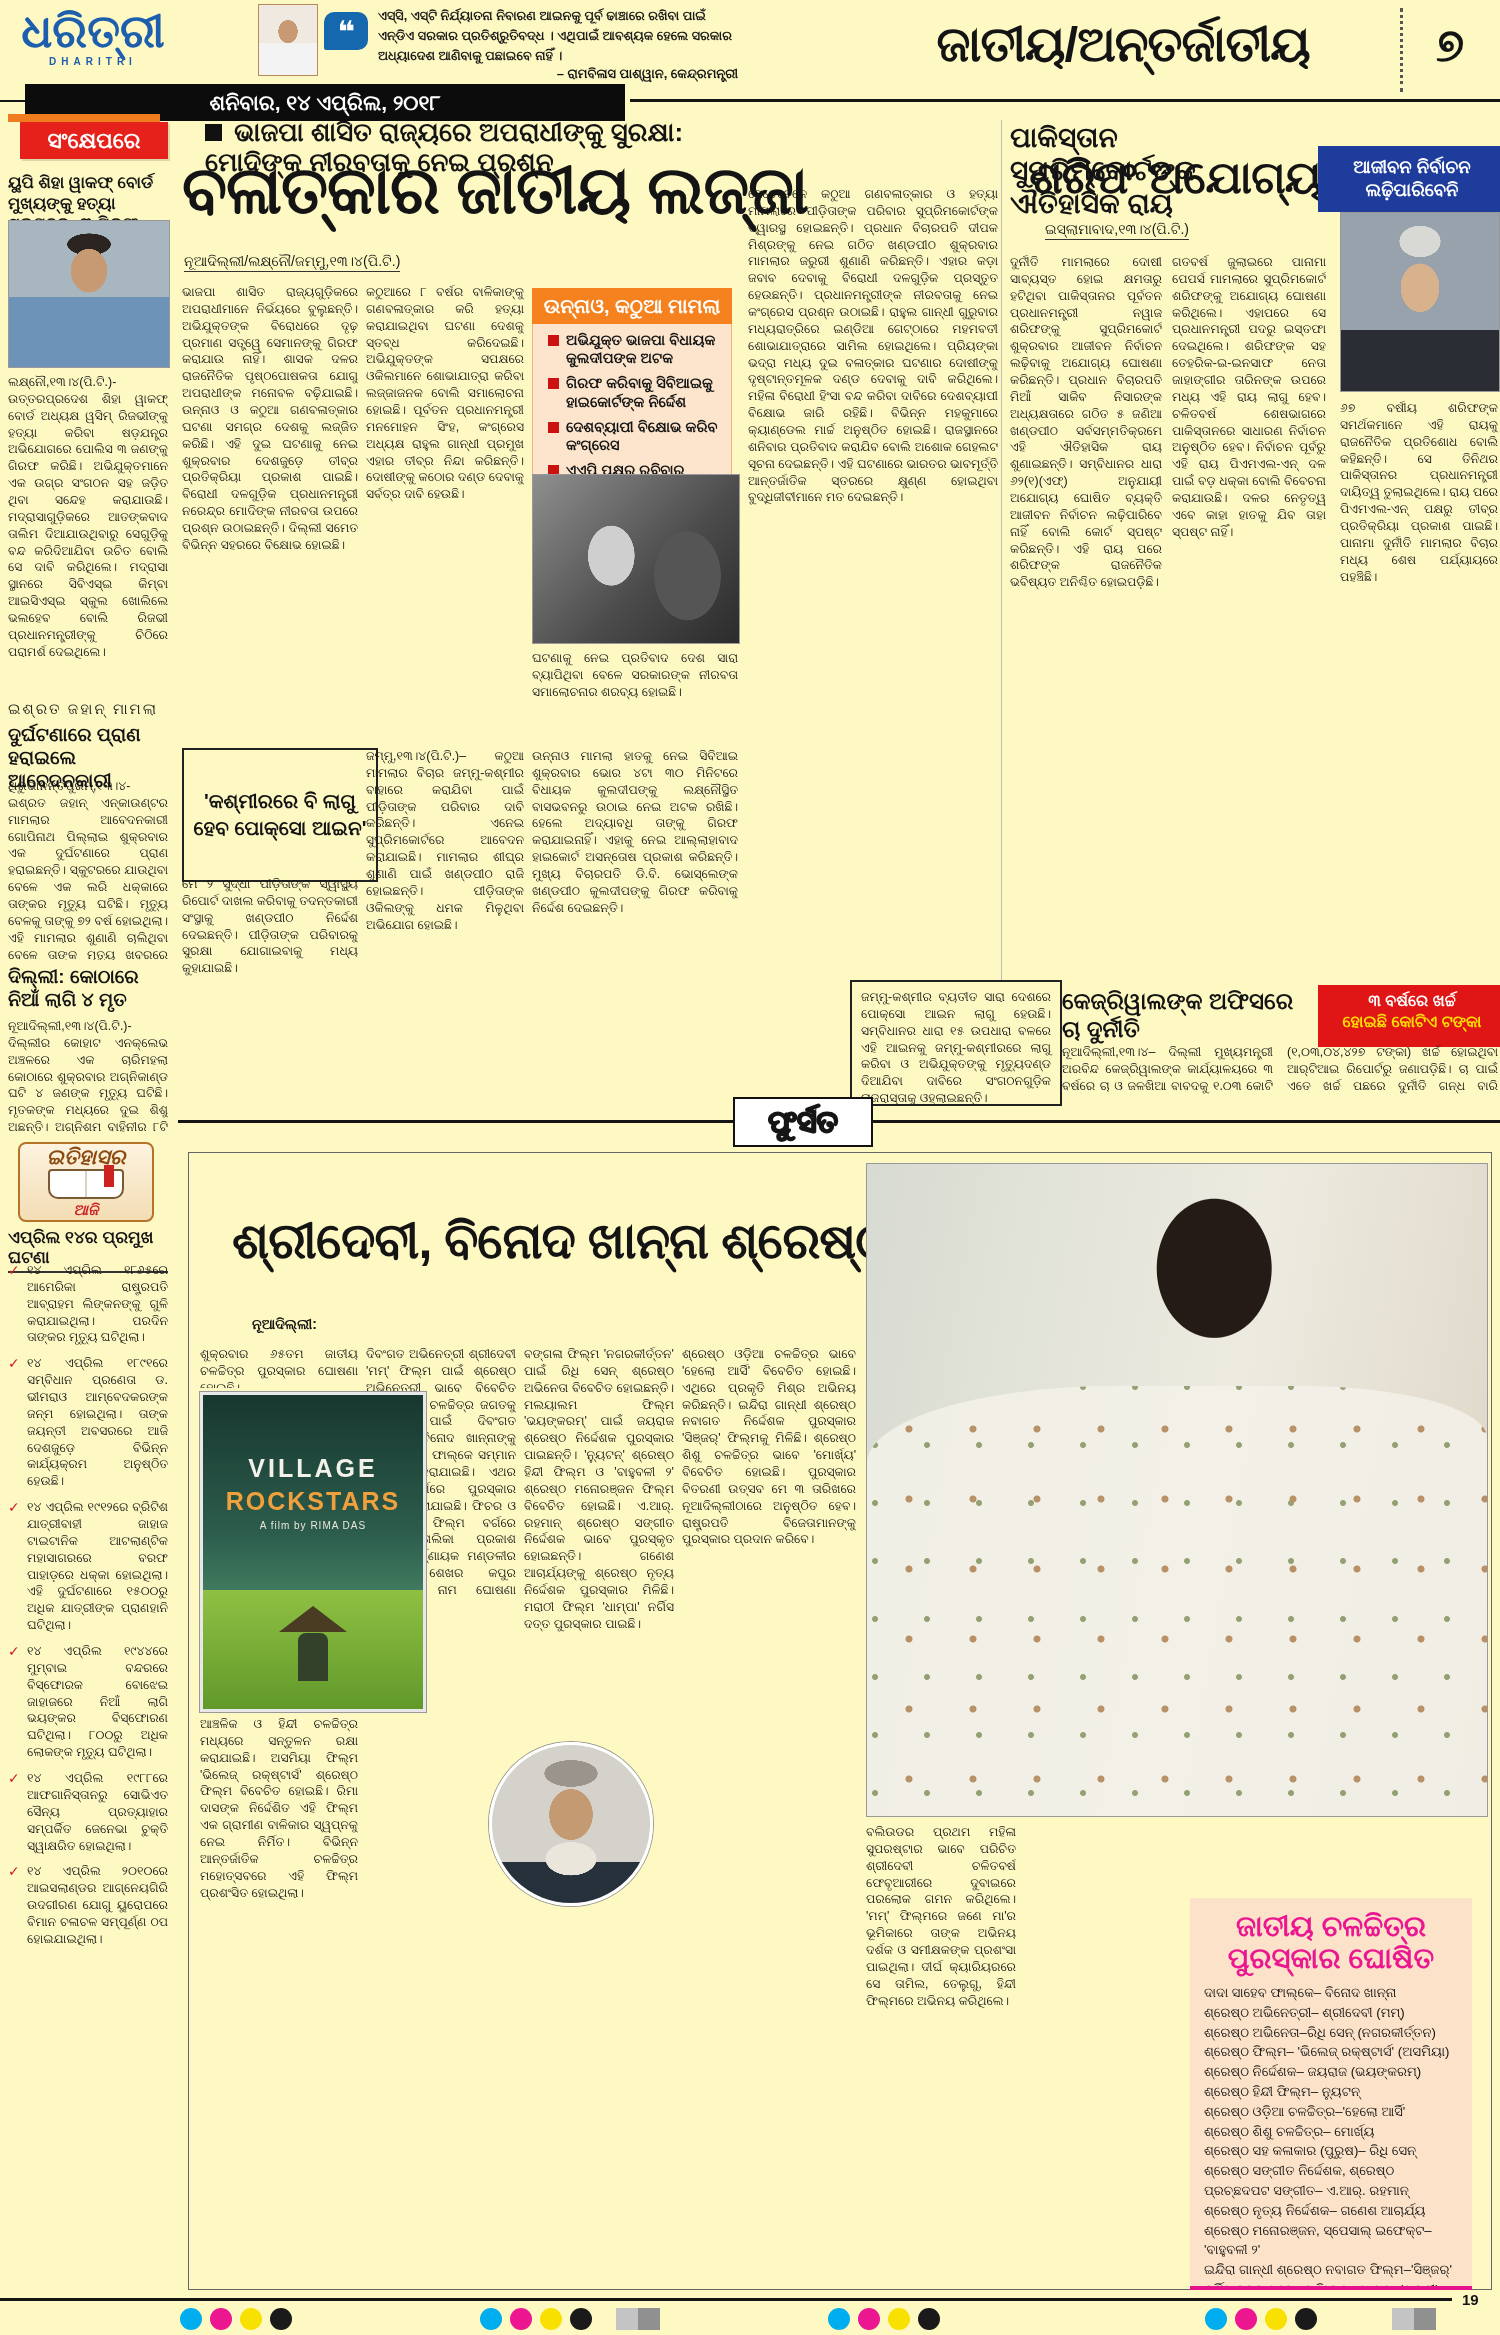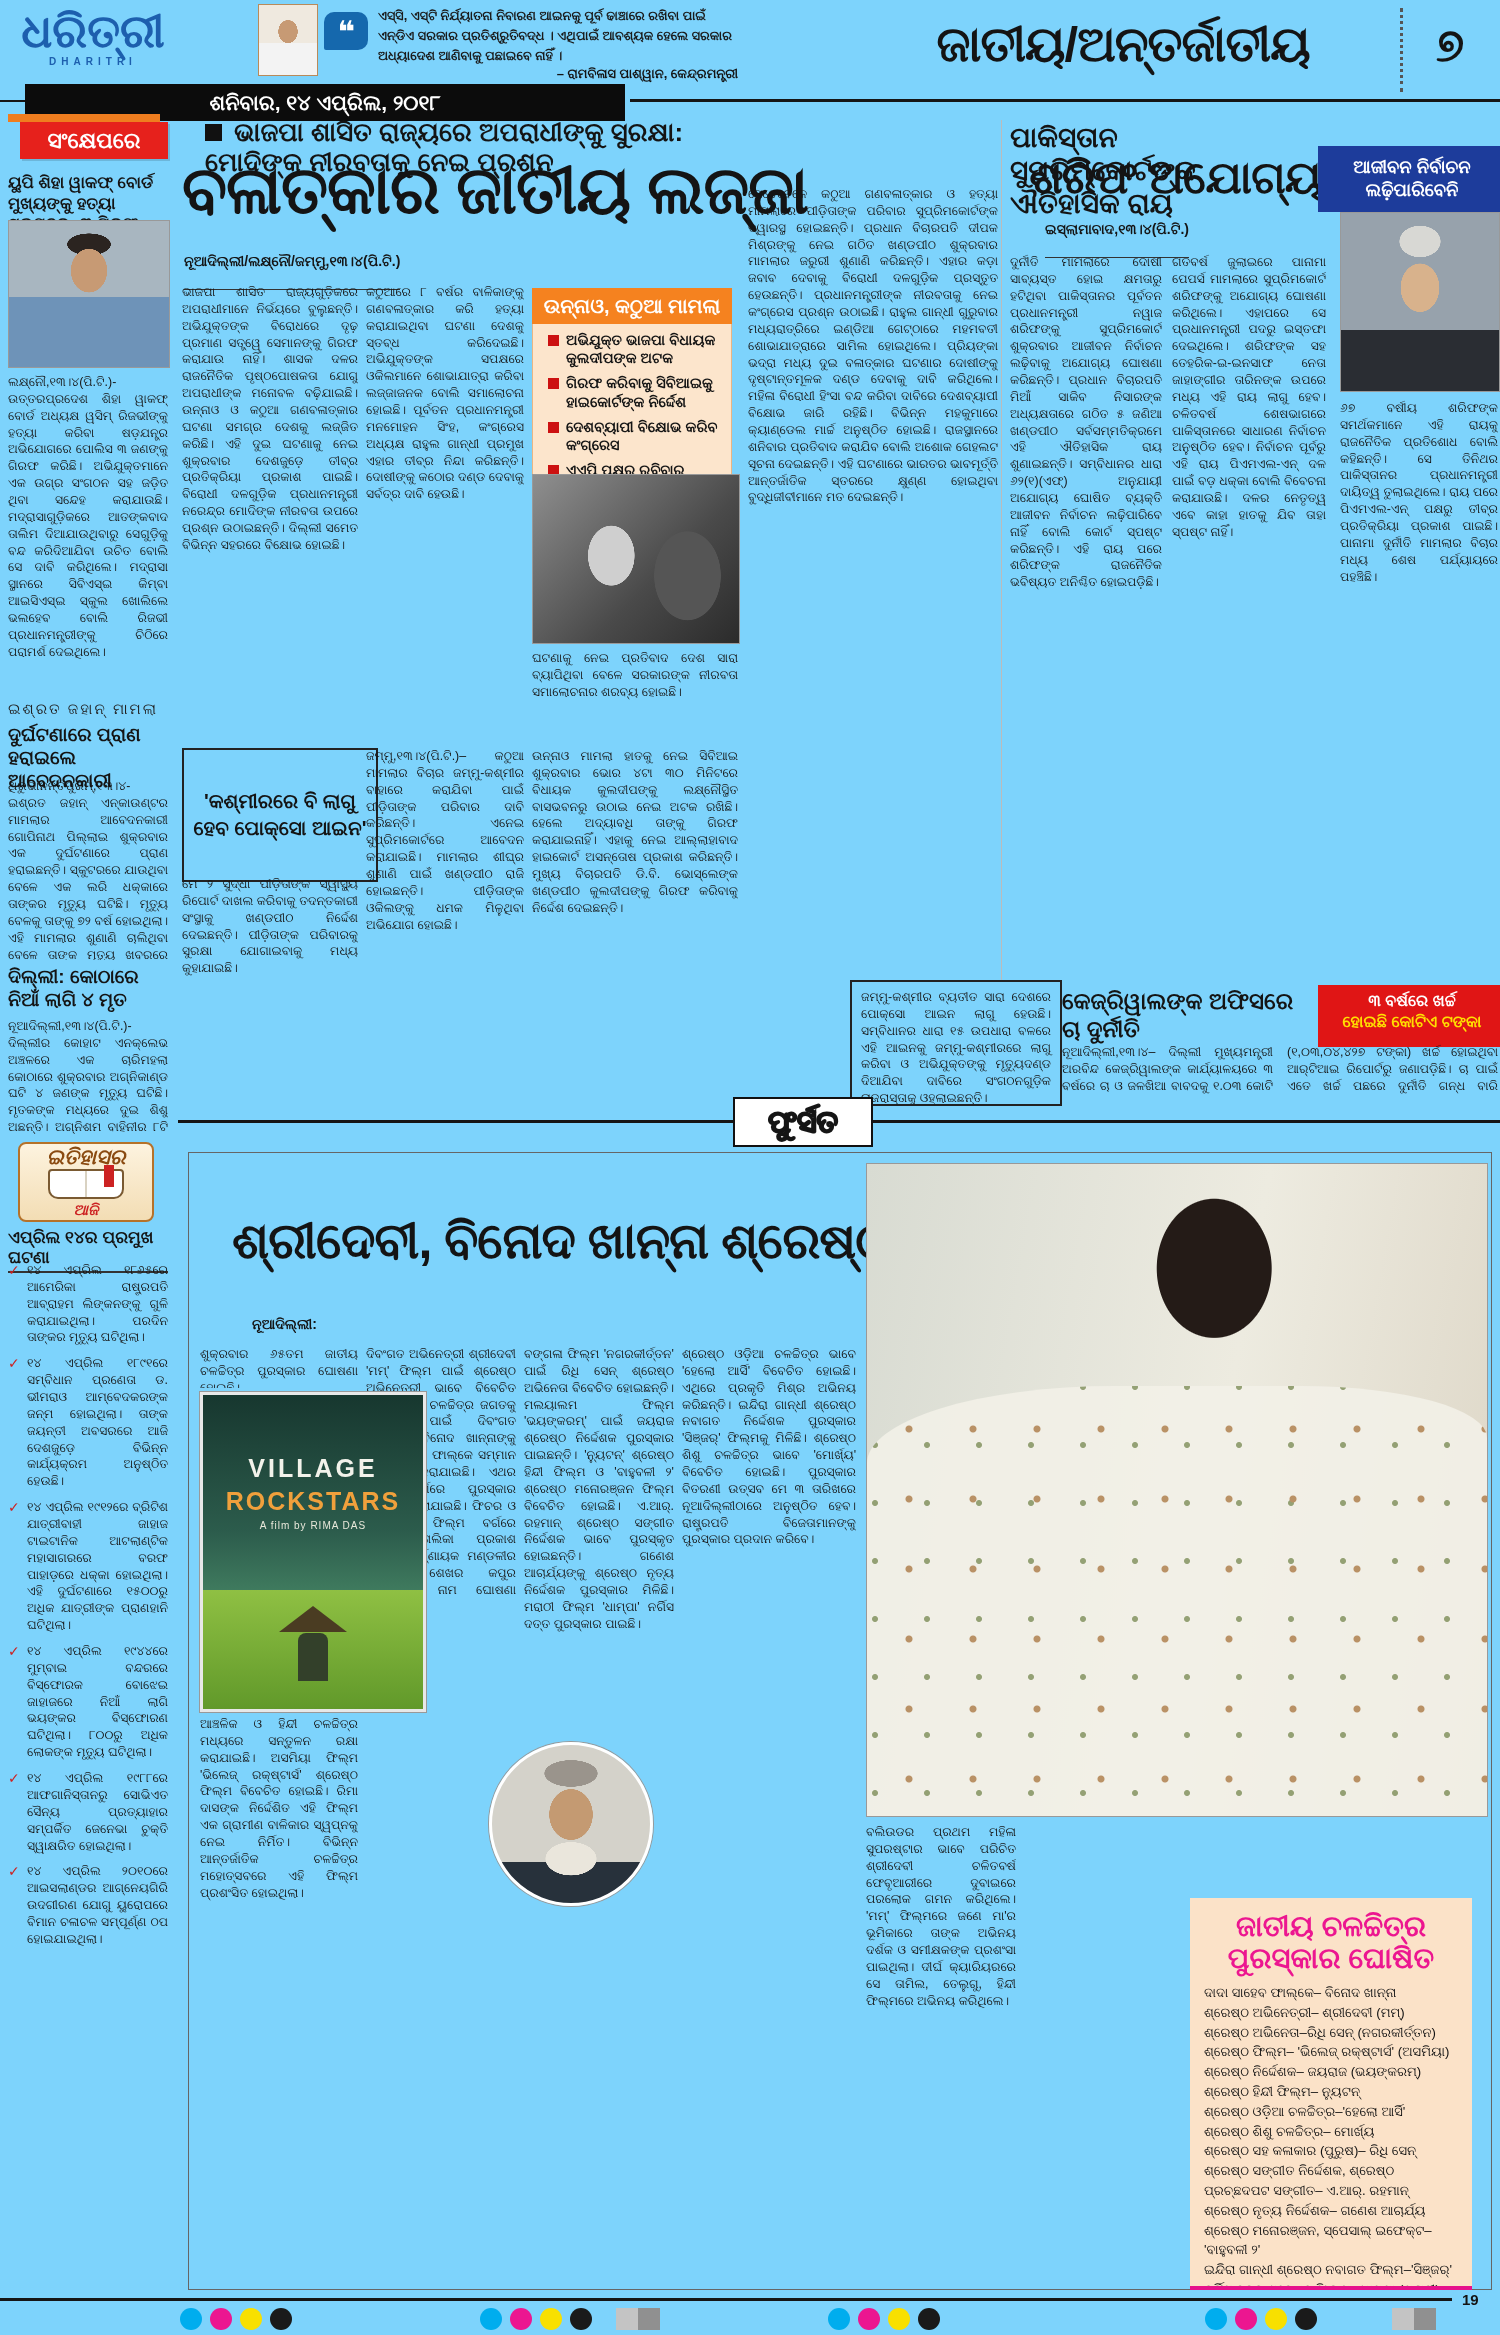--- a/index.html
+++ b/index.html
@@ -1,16 +1,16 @@
 <!DOCTYPE html>
 <html><head>
 <meta charset="utf-8">
 <style>
   html,body{margin:0;padding:0;background:#e8e8e8;font-family:"Liberation Sans","DejaVu Sans",sans-serif;}
-  #page{position:relative;width:1500px;height:2335px;background:#7dd3fc;margin:0 auto;overflow:hidden;color:#141414;}
+  #page{position:relative;width:1500px;height:2335px;background:#fef9c3;margin:0 auto;overflow:hidden;color:#141414;}
   .abs{position:absolute;}
   .bt{font-size:12.4px;line-height:1.36;text-align:justify;overflow:hidden;color:#161616;}
   .bold{font-weight:bold;}
   
   .logo-main{font-size:46px;font-weight:bold;color:#1d5fae;line-height:1.0;text-align:center;}
   .logo-sub{font-size:10px;letter-spacing:5px;color:#1d5fae;font-weight:bold;text-align:center;margin-top:2px;}
   .date-bar{background:#0c0c0c;color:#fff;font-size:21px;font-weight:bold;display:flex;align-items:center;justify-content:center;}
   .hrule{background:#151515;}
   .quote-photo{background:
      radial-gradient(ellipse 16px 19px at 50% 38%, #c79a74 60%, rgba(0,0,0,0) 61%),
@@ -39,21 +39,21 @@
   .hist-book{width:72px;height:26px;background:linear-gradient(90deg,#fff 0 48%,#d9d2c2 48% 52%,#fff 52% 100%);border:2px solid #7a5a32;border-radius:4px 4px 10px 10px;position:relative;}
   .hist-ribbon{position:absolute;right:8px;top:-6px;width:10px;height:22px;background:#cc2222;}
   .hist-bottom{font-size:15px;font-weight:bold;color:#cc2222;font-style:italic;margin-top:2px;}
   .hist-heading{font-size:17px;font-weight:bold;border-bottom:2px solid #333;padding-bottom:3px;}
   .hist-item{display:flex;gap:5px;margin-bottom:9px;}
   .hmark{color:#cc2222;font-weight:bold;font-size:14px;flex:0 0 14px;}
   
   .kicker{font-size:26px;font-weight:bold;line-height:1.15;}
   .sq{display:inline-block;width:17px;height:17px;background:#111;margin-right:12px;}
   .headline-xl{font-size:66px;font-weight:bold;letter-spacing:-1px;white-space:nowrap;}
-  .dateline{font-size:14px;font-weight:bold;border-bottom:1.5px solid #333;display:inline-block;padding-bottom:19px;}
+  .dateline{font-size:14px;font-weight:normal;border-bottom:1.5px solid #333;display:inline-block;padding-bottom:1px;}
   .unnao-head{background:#f5821f;color:#fff;font-size:20px;font-weight:bold;display:flex;align-items:center;justify-content:center;height:36px;}
   .unnao-body{background:#fce5cc;border:1px solid #eab583;border-top:none;padding:7px 8px 5px 15px;}
   .unnao-item{display:flex;gap:7px;margin-bottom:7px;font-size:14.6px;font-weight:bold;line-height:1.25;}
   .rsq{flex:0 0 11px;width:11px;height:11px;background:#cc1111;margin-top:4px;}
   .photo-bw{background:
      radial-gradient(ellipse 42px 54px at 38% 48%, #cfcfcf 55%, rgba(0,0,0,0) 56%),
      radial-gradient(ellipse 60px 80px at 75% 60%, #555 55%, rgba(0,0,0,0) 56%),
      linear-gradient(135deg,#8f8f8f,#4a4a4a 60%,#2b2b2b);}
   .qbox{border:2px solid #222;display:flex;align-items:center;justify-content:center;text-align:center;font-size:20px;font-weight:bold;line-height:1.35;padding:8px;}
   .plainbox{border:2px solid #222;padding:7px 9px;}

